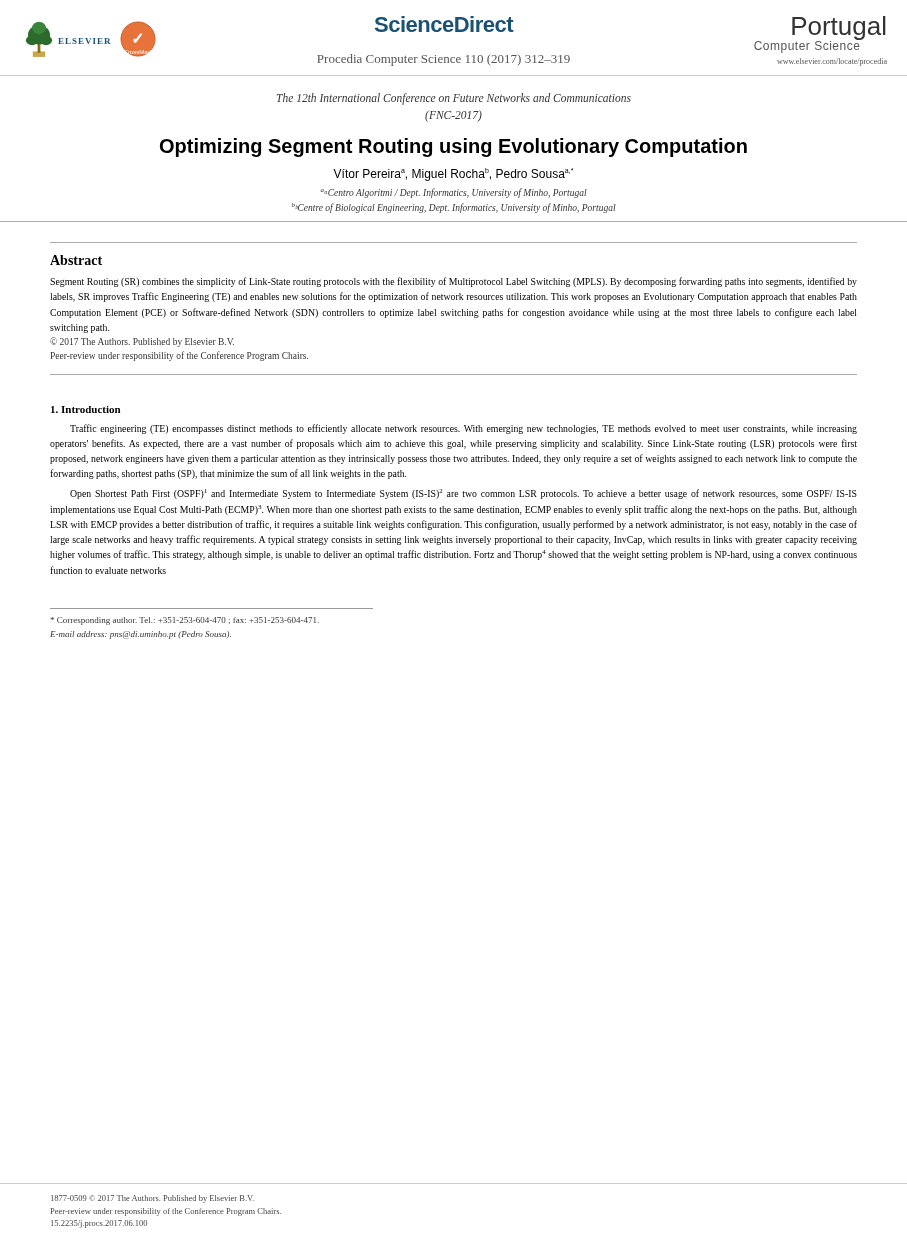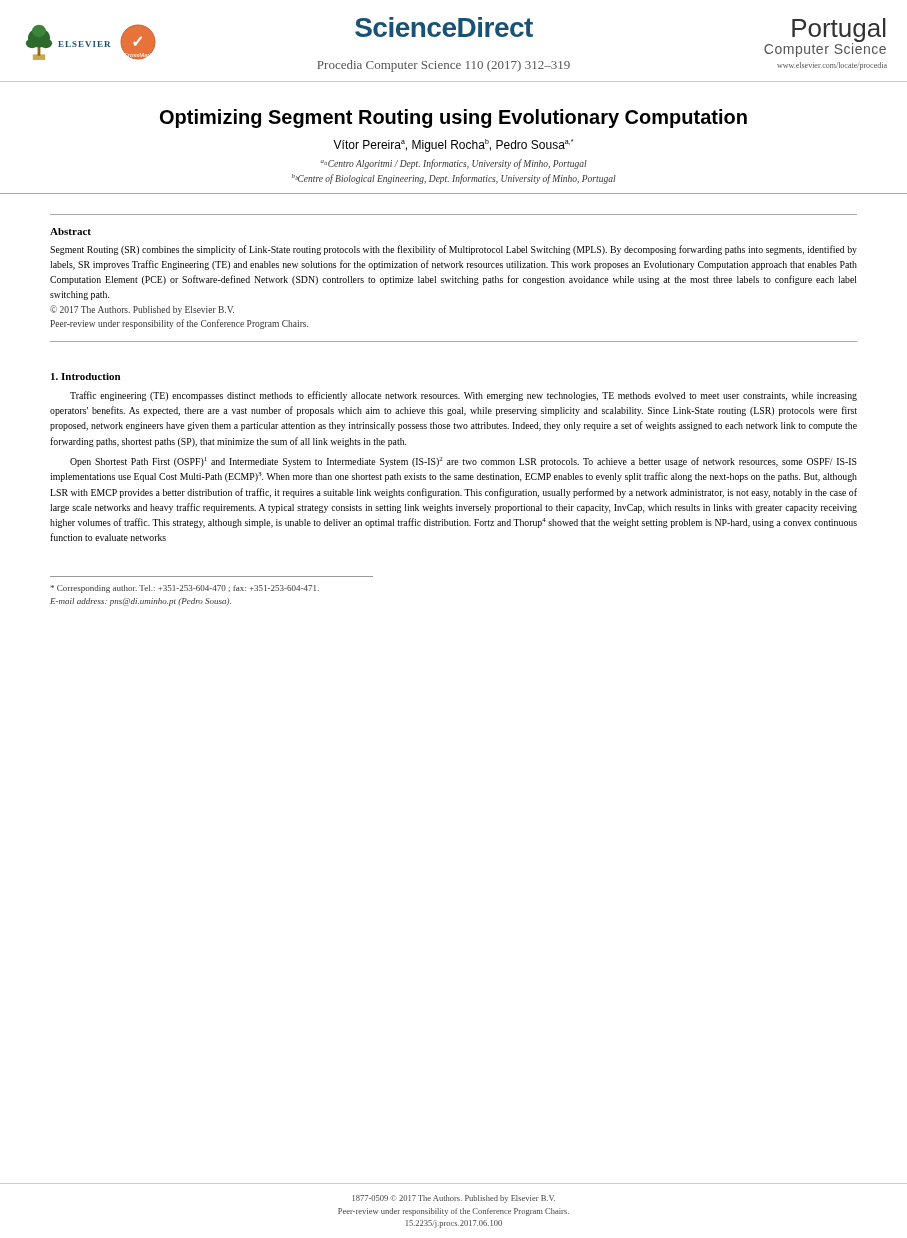--- a/index.html
+++ b/index.html
@@ -59,21 +59,21 @@
       color: #333;
       margin-bottom: 2px;
     }
 
     .available-online a {
       color: #1a73e8;
       text-decoration: none;
     }
 
     .sciencedirect-title {
-      font-size: 28px;
+      font-size: 22px;
       font-weight: bold;
       color: #1a5276;
       font-family: Arial, sans-serif;
       letter-spacing: -0.5px;
     }
 
     .journal-info {
       font-size: 13px;
       color: #555;
       margin-top: 13px;
@@ -86,24 +86,25 @@
 
     .procedia-brand {
       font-size: 26px;
       font-weight: 300;
       color: #333;
       font-family: Arial, sans-serif;
       line-height: 1;
     }
 
     .procedia-sub {
-      font-size: 14px;
+      font-size: 12px;
       color: #555;
       font-family: Arial, sans-serif;
       letter-spacing: 0.5px;
+      text-align: center;
     }
 
     .procedia-url {
       font-size: 8px;
       color: #555;
       margin-top: 4px;
       display: block;
     }
 
     
@@ -150,21 +151,21 @@
     }
 
     .abstract-section {
       border-top: 1px solid #aaa;
       border-bottom: 1px solid #aaa;
       padding: 10px 0;
       margin: 8px 0;
     }
 
     .abstract-title {
-      font-size: 11px;
+      font-size: 14px;
       font-weight: bold;
       margin-bottom: 5px;
     }
 
     .abstract-text {
       font-size: 9.8px;
       line-height: 1.55;
       text-align: justify;
     }
 
@@ -230,21 +231,20 @@
 
     
     .bottom-footer {
       position: absolute;
       bottom: 0;
       left: 0;
       right: 0;
       padding: 8px 50px;
       border-top: 1px solid #ccc;
       background: #fff;
-      text-align: center;
     }
 
     .footer-text {
       font-size: 8.5px;
       color: #444;
       line-height: 1.5;
     }
 
     
     .logo-container {
@@ -291,20 +291,24 @@
     </div>
 
     <div class="header-right">
       <div class="procedia-brand">Portugal</div>
       <div class="procedia-sub">Computer Science</div>
       <span class="procedia-url">www.elsevier.com/locate/procedia</span>
     </div>
   </div>
 
   <div class="conference-banner">
+    <div class="conference-title">
+      <span>The 12th International Conference on Future Networks and Communications</span><br>
+      <span>(FNC-2017)</span>
+    </div>
     <div class="paper-title">Optimizing Segment Routing using Evolutionary Computation</div>
     <div class="authors">
       Vítor Pereira<sup>a</sup>, Miguel Rocha<sup>b</sup>, Pedro Sousa<sup>a,*</sup>
     </div>
     <div class="affiliations">
       <sup>a</sup><span>ᵃCentro Algoritmi / Dept. Informatics, University of Minho, Portugal</span><br>
       <sup>b</sup><span>ᵇCentre of Biological Engineering, Dept. Informatics, University of Minho, Portugal</span>
     </div>
   </div>
 

